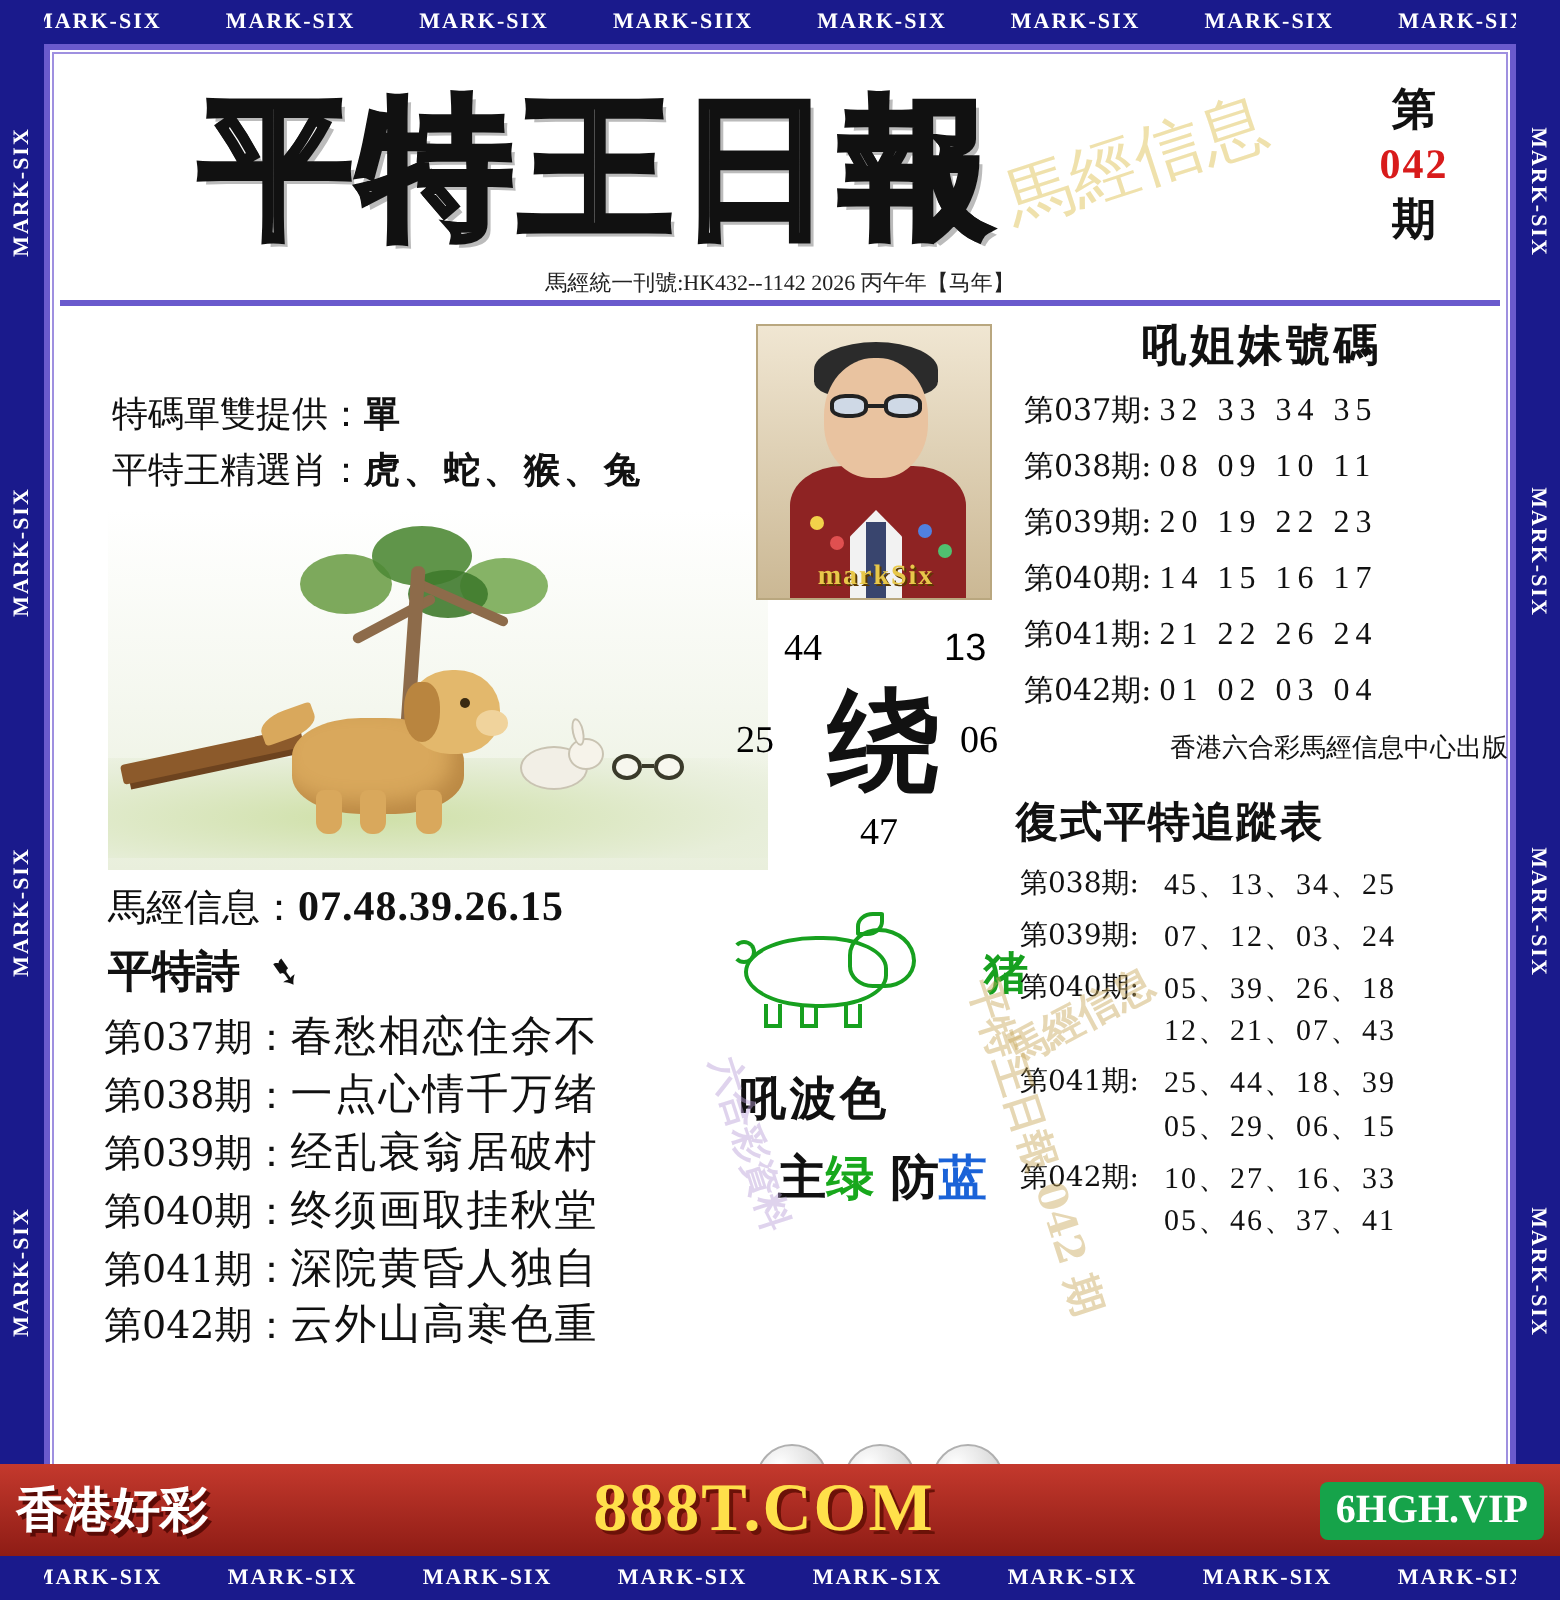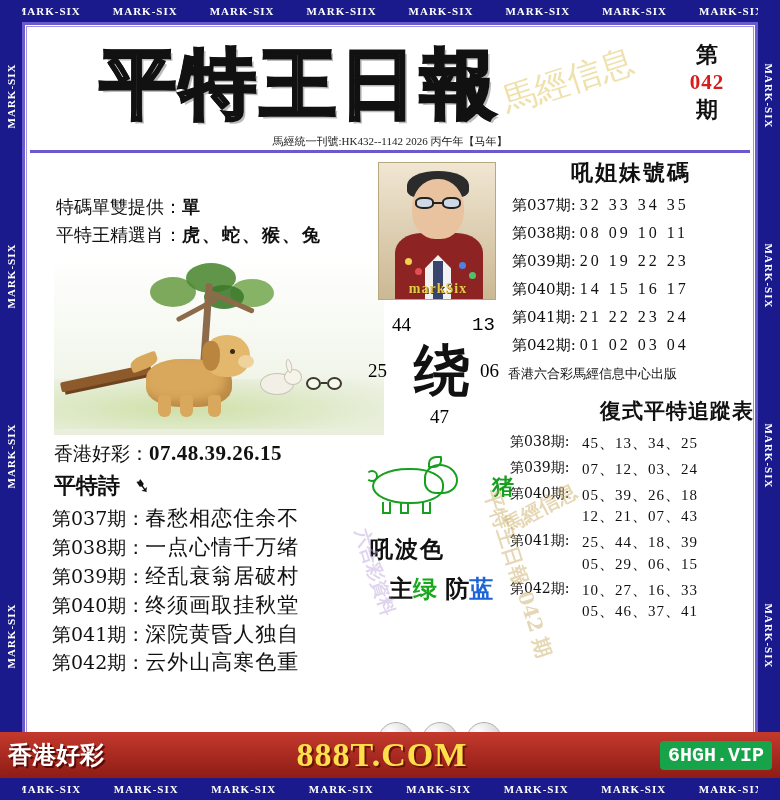--- a/index.html
+++ b/index.html
@@ -272,21 +272,21 @@
   .portrait .brand {
     position:absolute; left:0; bottom:2px; width:118px; text-align:center;
     font-size:14px; font-weight:bold; color:#e8c84a;
     font-family:"Liberation Serif", serif; letter-spacing:1px;
     text-shadow:1px 1px 0 #5a3a00;
   }
   .crown {
     position:relative; width:160px; height:120px; margin-top:14px;
   }
   .crown .c-tl { position:absolute; left:32px;  top:0;   font-size:19px; font-family:"Liberation Serif", serif; }
-  .crown .c-tr { position:absolute; left:112px; top:0;   font-size:19px; font-family:Liberation Mono, monospace; }
+  .crown .c-tr { position:absolute; left:112px; top:0;   font-size:19px; font-family:Liberation Sans, sans-serif; }
   .crown .c-l  { position:absolute; left:8px;   top:46px; font-size:19px; font-family:"Liberation Serif", serif; }
   .crown .c-r  { position:absolute; left:120px; top:46px; font-size:19px; font-family:"Liberation Serif", serif; }
   .crown .c-b  { position:absolute; left:70px;  top:92px; font-size:19px; font-family:"Liberation Serif", serif; }
   .crown .c-c  {
     position:absolute; left:40px; top:20px; width:84px; text-align:center;
     font-size:56px; font-weight:bold; color:#111;
     font-family:"DejaVu Serif", serif;
   }
   
   .pig-wrap { position:relative; margin:16px 0 0 6px; width:150px; height:74px; }
@@ -348,25 +348,25 @@
     text-align:center; font-size:22px; font-weight:bold; color:#111;
     font-family:"DejaVu Serif", serif; letter-spacing:2px; margin-bottom:8px;
   }
   .row-line {
     font-size:16px; color:#111; font-family:"Liberation Serif", serif;
     margin:0 0 9px 4px; white-space:nowrap;
   }
   .row-line .lbl { font-family:"DejaVu Serif", serif; font-size:15px; }
   .row-line .nums { letter-spacing:3px; }
   .src-line {
-    text-align:left; font-size:13px; color:#111; margin-top:10px;
+    text-align:right; font-size:13px; color:#111; margin-top:10px;
     font-family:"DejaVu Serif", serif;
   }
   .sec-title2 {
-    text-align:right; font-size:21px; font-weight:bold; color:#111;
+    text-align:left; font-size:21px; font-weight:bold; color:#111;
     font-family:"DejaVu Serif", serif; letter-spacing:1px;
     margin:14px 0 8px 0;
   }
   .trk-row { margin:0 0 4px 2px; white-space:nowrap; }
   .trk-row .lbl {
     font-size:14px; font-family:"DejaVu Serif", serif; color:#111;
     display:inline-block; width:72px; vertical-align:top;
   }
   .trk-row .nums {
     font-size:15px; font-family:"Liberation Serif", serif; color:#111;
@@ -396,21 +396,21 @@
     text-shadow:2px 2px 0 #5a0b06;
   }
   .f-center {
     font-size:34px; font-weight:bold; color:#ffe04a;
     font-family:"Liberation Serif", serif; letter-spacing:1px;
     text-shadow:2px 2px 0 #6b1208;
   }
   .f-right {
     font-size:20px; font-weight:bold; color:#ffffff;
     background:#16a34a; border-radius:4px; padding:3px 8px;
-    font-family:Liberation Mono, monospace;
+    font-family:Liberation Serif, serif;
   }
 </style>
 </head>
 <body>
 
 <div id="page">
 
   <div class="frame-top">
     <span>MARK-SIX</span>
     <span>MARK-SIX</span>
@@ -494,21 +494,21 @@
         <div class="rear"></div>
       </div>
       <div class="glasses">
         <div class="lens"></div>
         <div class="bridge"></div>
         <div class="lens r"></div>
       </div>
     </div>
 
     <div class="pm-line">
-      <span>香港好彩：</span><span class="nums">07.48.39.26.15</span>
+      <span>馬經信息：</span><span class="nums">07.48.39.26.15</span>
     </div>
 
     <div class="ps-title">
       <span>平特詩</span>
       <span class="swoosh">➷</span>
     </div>
 
     <div class="poem-row">
       <span class="lbl">第037期：</span><span class="txt">春愁相恋住余不</span>
     </div>
@@ -597,21 +597,21 @@
     <div class="row-line">
       <span class="lbl">第039期:</span>
       <span class="nums">20  19  22  23</span>
     </div>
     <div class="row-line">
       <span class="lbl">第040期:</span>
       <span class="nums">14  15  16  17</span>
     </div>
     <div class="row-line">
       <span class="lbl">第041期:</span>
-      <span class="nums">21  22  23  24</span>
+      <span class="nums">21  22  26  24</span>
     </div>
     <div class="row-line">
       <span class="lbl">第042期:</span>
       <span class="nums">01  02  03  04</span>
     </div>
 
     <div class="src-line">香港六合彩馬經信息中心出版</div>
 
     <div class="sec-title2">復式平特追蹤表</div>
 

